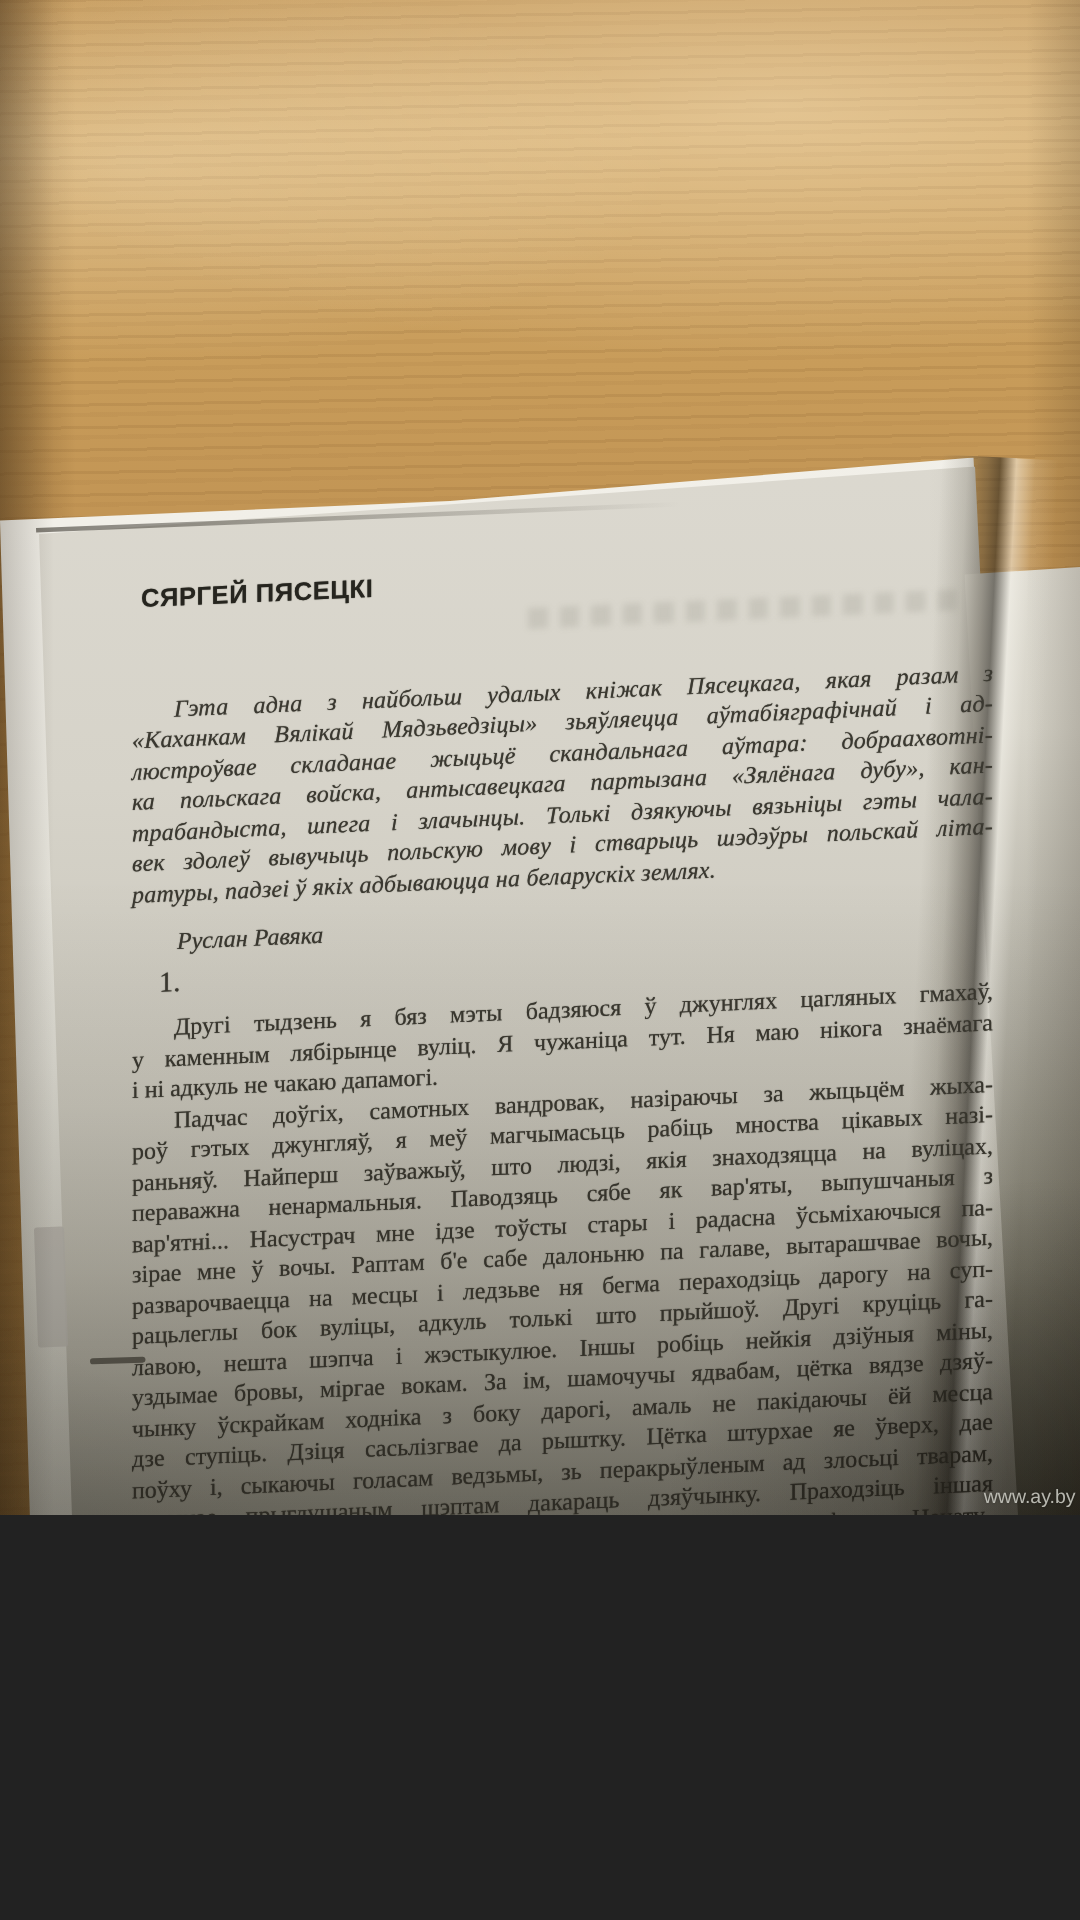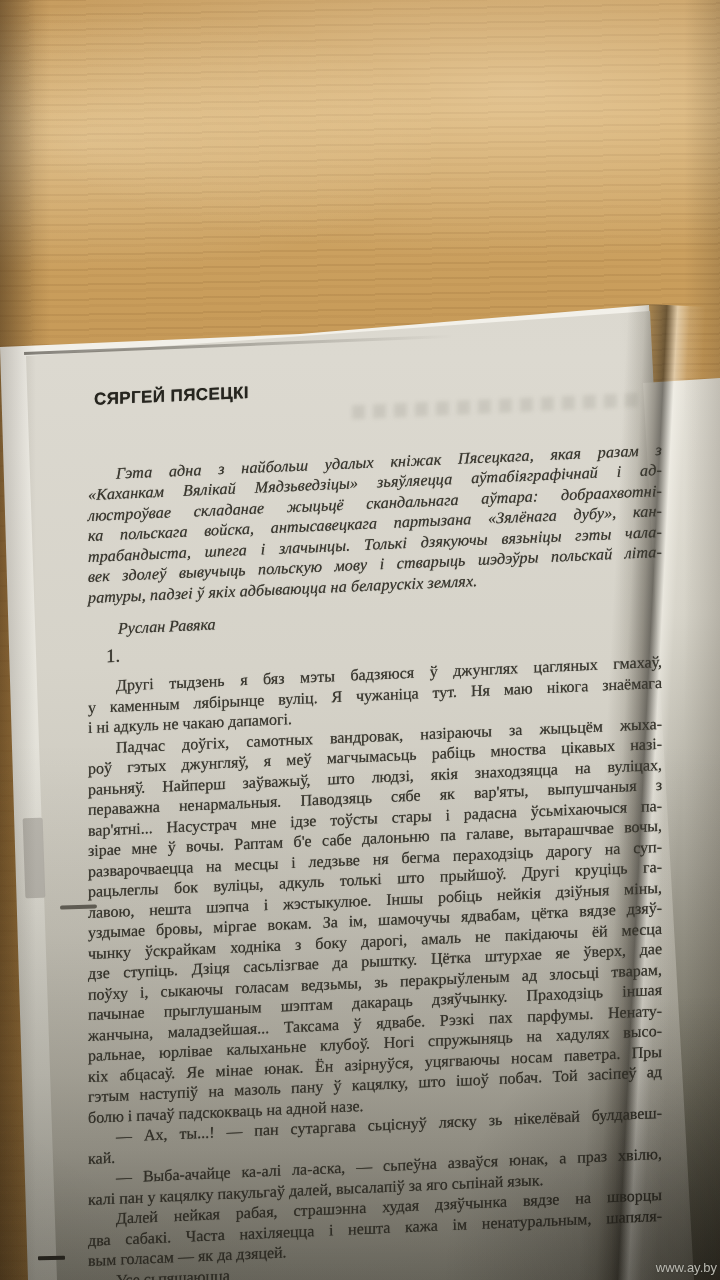--- a/index.html
+++ b/index.html
@@ -1,17 +1,17 @@
 <!DOCTYPE html>
 <html><head>
 <meta charset="utf-8">
 <style>
   html,body{margin:0;padding:0;background:#222;}
   .stage{
-    position:relative;width:720px;height:1280px;overflow:hidden;
+    position:relative;width:720px;height:1010px;overflow:hidden;
     font-family:"Liberation Serif",serif;
   }
   
   .wood{
     position:absolute;inset:0;
     background:
       radial-gradient(ellipse 820px 260px at 72% 7%, rgba(255,238,205,0.40), transparent 65%),
       radial-gradient(ellipse 600px 220px at 12% 11%, rgba(255,242,214,0.28), transparent 60%),
       repeating-linear-gradient(179deg,
         rgba(118,78,34,0.13) 0 2px, transparent 2px 6px,

